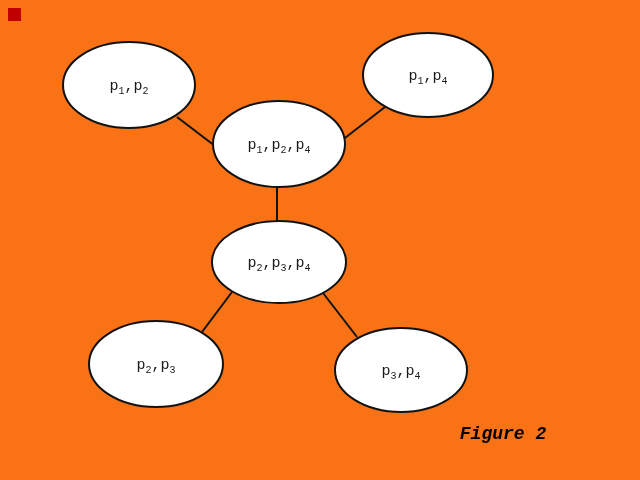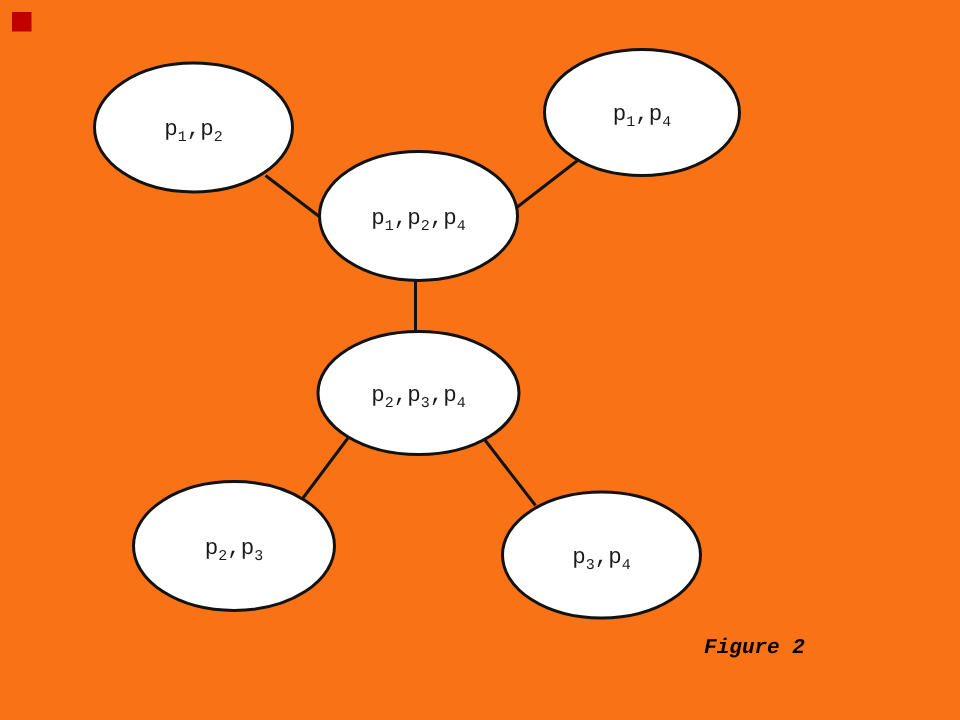--- a/index.html
+++ b/index.html
@@ -14,21 +14,21 @@
     position:absolute;
     left:8px;top:8px;
     width:13px;height:13px;
   }
   svg.diagram{position:absolute;left:0;top:0;}
   .caption{
     position:absolute;
     left:448px;top:424px;
     width:110px;height:20px;
     text-align:center;
-    font-size:14px;
+    font-size:18px;
     font-weight:bold;
     font-style:italic;
     color:#000000;
   }
 </style>
 </head>
 <body>
 
 <div class="stage">
   <div class="accent-square" style="background: rgb(192, 0, 0);"></div>

